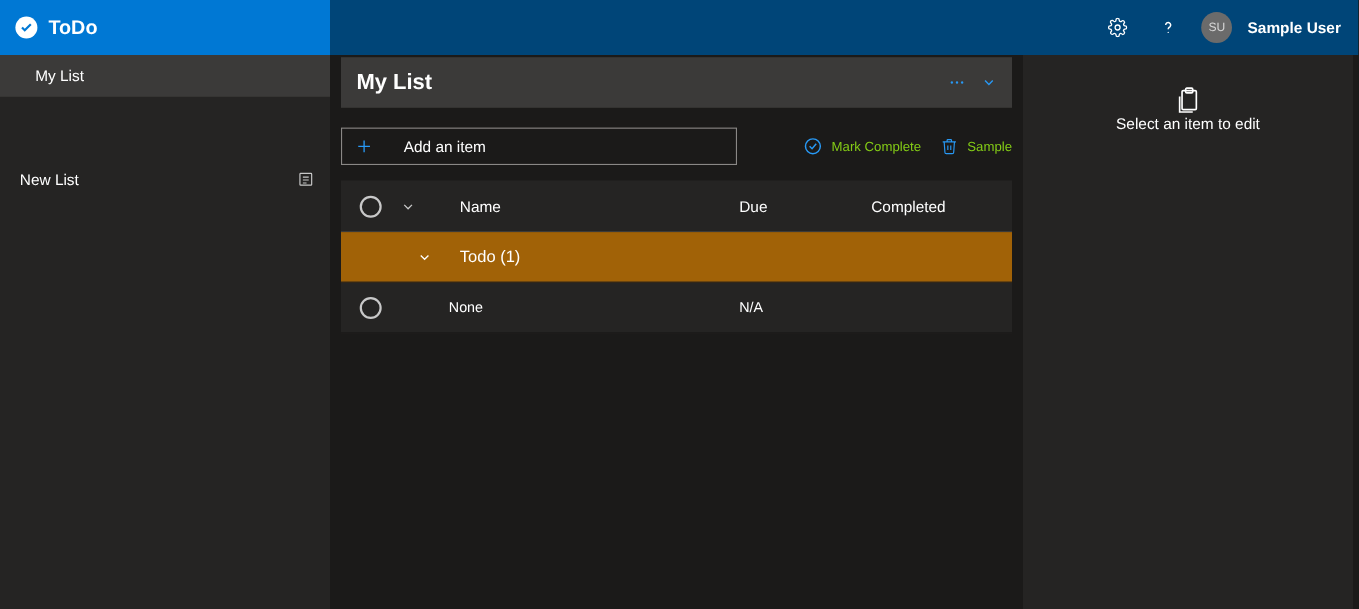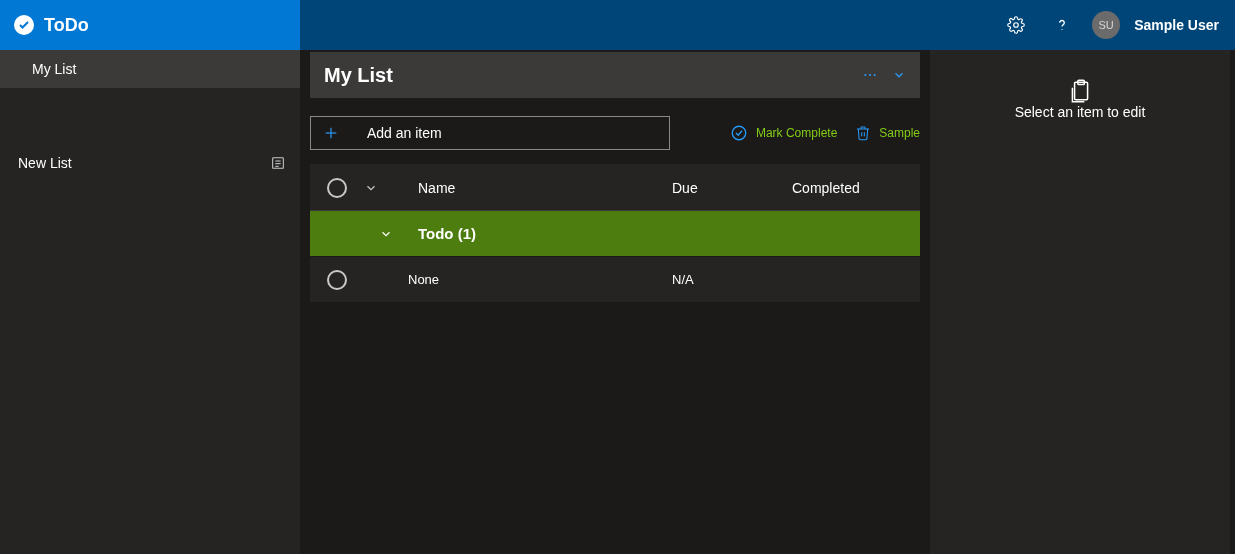--- a/index.html
+++ b/index.html
@@ -41,21 +41,21 @@
     .add-btn { flex:0 0 360px; height:34px; border:1px solid #8a8886; background:transparent; display:flex; align-items:center; gap:28px; padding:0 12px; font-size:14px; color:#fff; cursor:pointer; }
     .add-btn .plus { color:#2899f5; font-size:18px; line-height:1; }
     .tb-action { display:inline-flex; align-items:center; gap:8px; font-size:12px; color:#84cc16; cursor:pointer; }
     .tb-action .ic { color:#2899f5; display:inline-flex; }
     .tb-spacer { flex:1; }
 
     
     .table { background:#252423; border-top:1px solid transparent; }
     .thead, .group-row, .trow { display:grid; grid-template-columns: 54px 44px 1fr 120px 120px; align-items:center; height:46px; padding-right:8px; }
     .thead { color:#fff; font-size:14px; border-bottom:1px solid #3b3a39; }
-    .group-row { background:#4d7c0f; font-weight:700; font-size:15px; border-bottom:1px solid #1b1a19; }
+    .group-row { background:#a16207; font-weight:400; font-size:15px; border-bottom:1px solid #1b1a19; }
     .group-row .chev { grid-column:2; display:flex; justify-content:center; }
     .group-row .glabel { grid-column:3; padding-left:10px; }
     .trow { background:#252423; font-size:13px; border-bottom:1px solid #1b1a19; }
     .trow .cell-name { padding-left:10px; }
     .circle-btn { width:20px; height:20px; border:2px solid #c8c8c8; border-radius:50%; display:inline-block; cursor:pointer; justify-self:center; }
     .chev svg, .chevcell svg { cursor:pointer; }
 
     
     .details { width:300px; background:#252423; display:flex; flex-direction:column; align-items:center; padding-top:28px; color:#fff;}
     .details-text { font-size:14px; color:#fff; }

